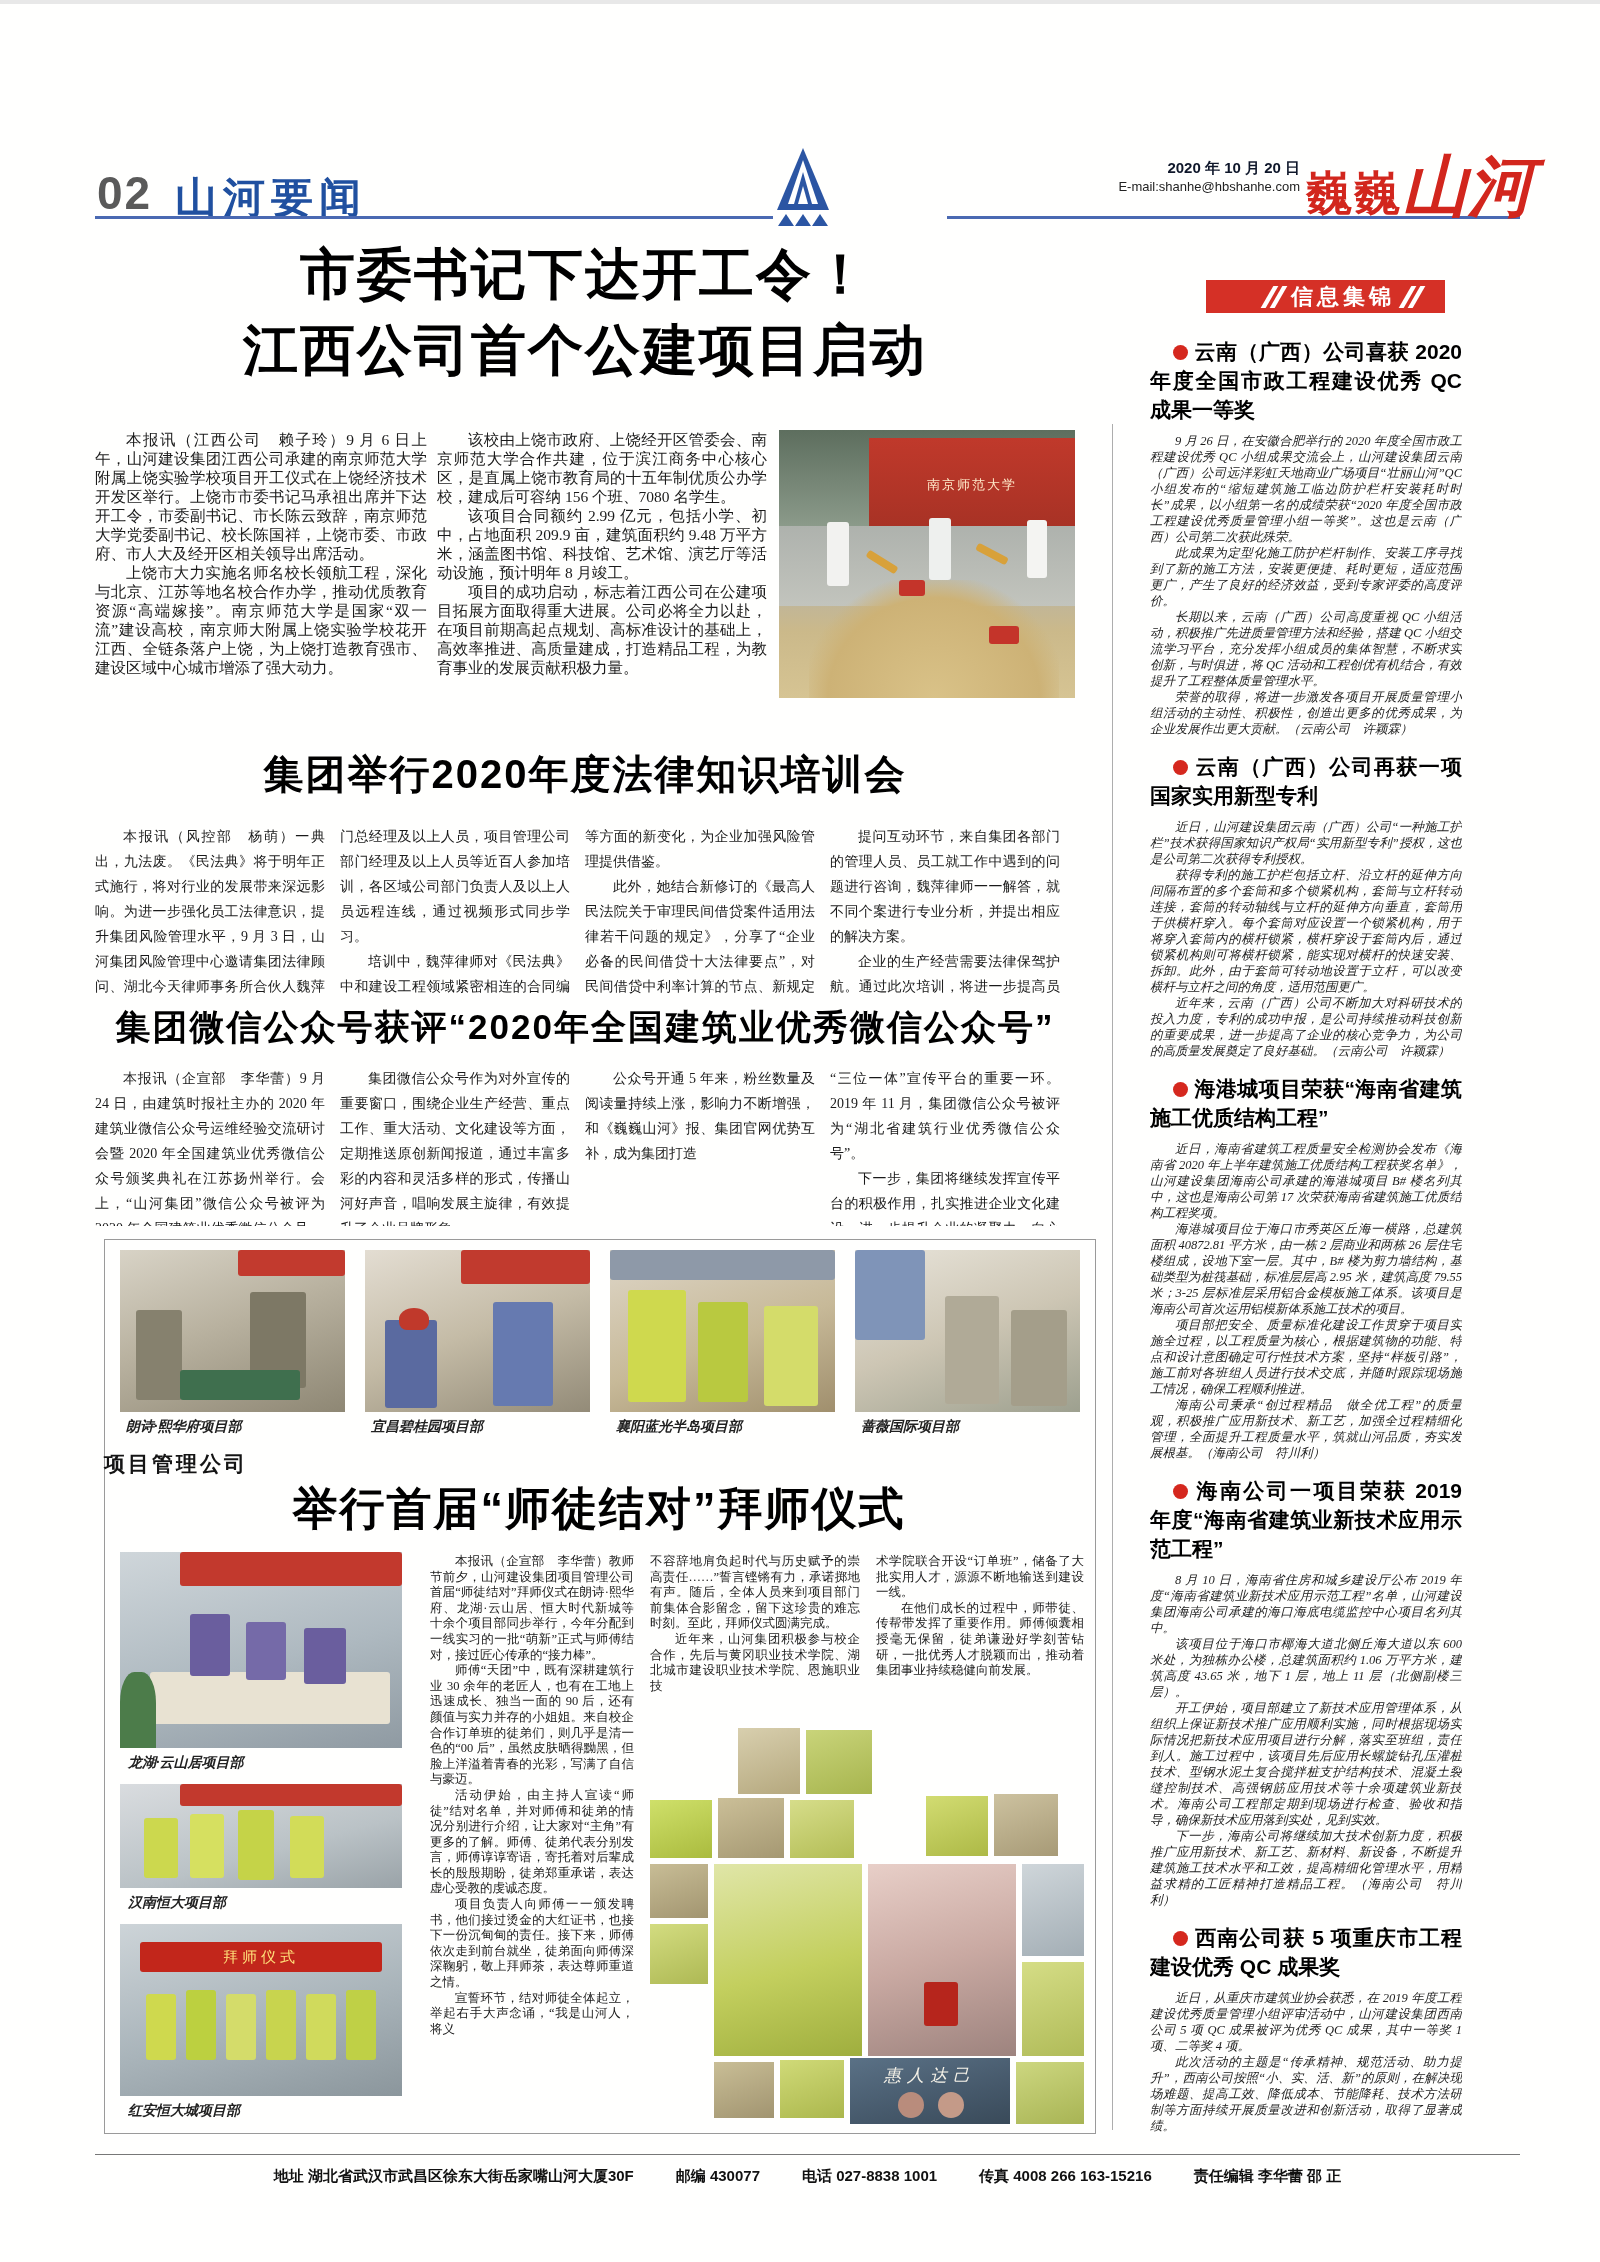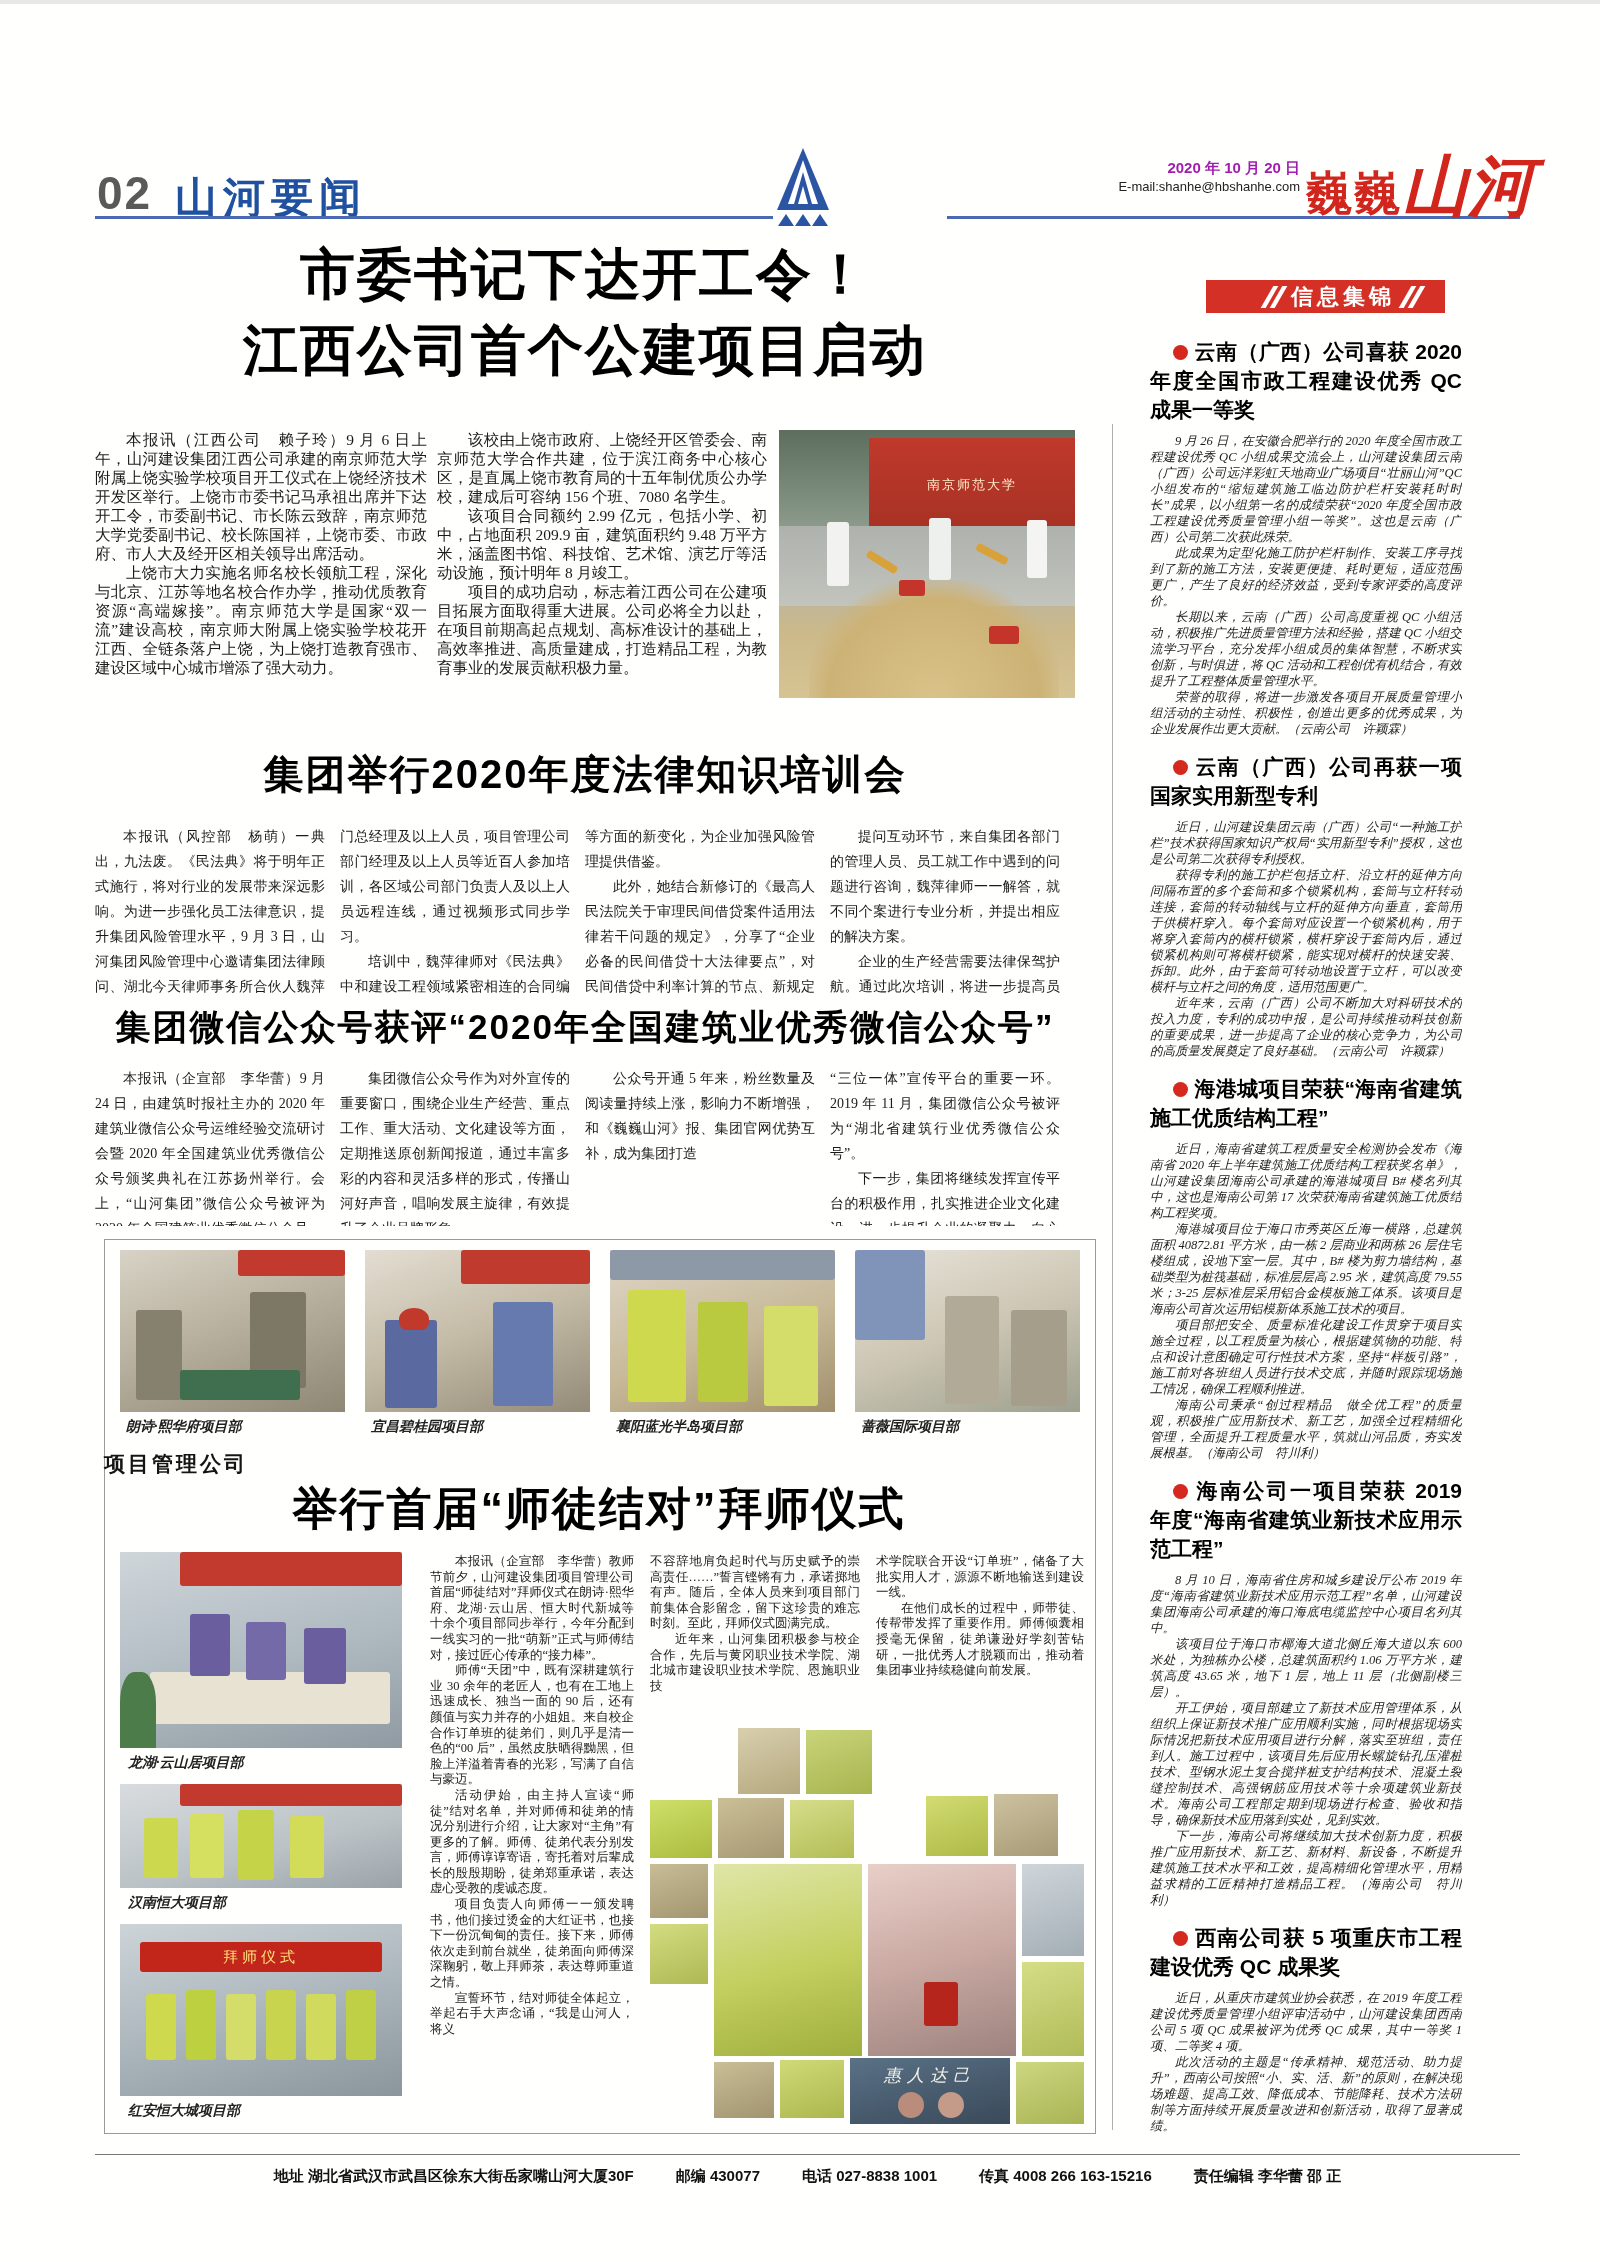--- a/index.html
+++ b/index.html
@@ -8,21 +8,21 @@
   .abs{position:absolute;}
   .jt{text-align:justify;}
   p{margin:0;text-indent:2em;font-family:Liberation Serif, serif;}
   p.noind{text-indent:0;}
 
   
   .pagenum{font-size:46px;font-weight:bold;color:#5a5a5a;letter-spacing:2px;}
   .section{font-size:42px;font-weight:bold;color:#2050a0;letter-spacing:6px;}
   .rule-blue{background:#4a69b2;height:3px;}
   .date-block{text-align:right;line-height:1.35;}
-  .date-line{font-size:15px;font-weight:bold;color:#a21caf;}
+  .date-line{font-size:15px;font-weight:bold;color:#0f172a;}
   .email-line{font-size:13px;color:#222;}
   .masthead{color:#d2261d;font-family:"Liberation Serif",serif;font-weight:bold;white-space:nowrap;}
   .mast1{font-size:46px;letter-spacing:2px;}
   .mast2{font-size:66px;font-style:italic;letter-spacing:0px;}
 
   
   .hl{font-weight:800;color:#000;text-align:center;letter-spacing:2px;line-height:1.1;}
   .hlA{font-size:55px;}
   .hlB{font-size:40px;}
   .hlC{font-size:35px;}

